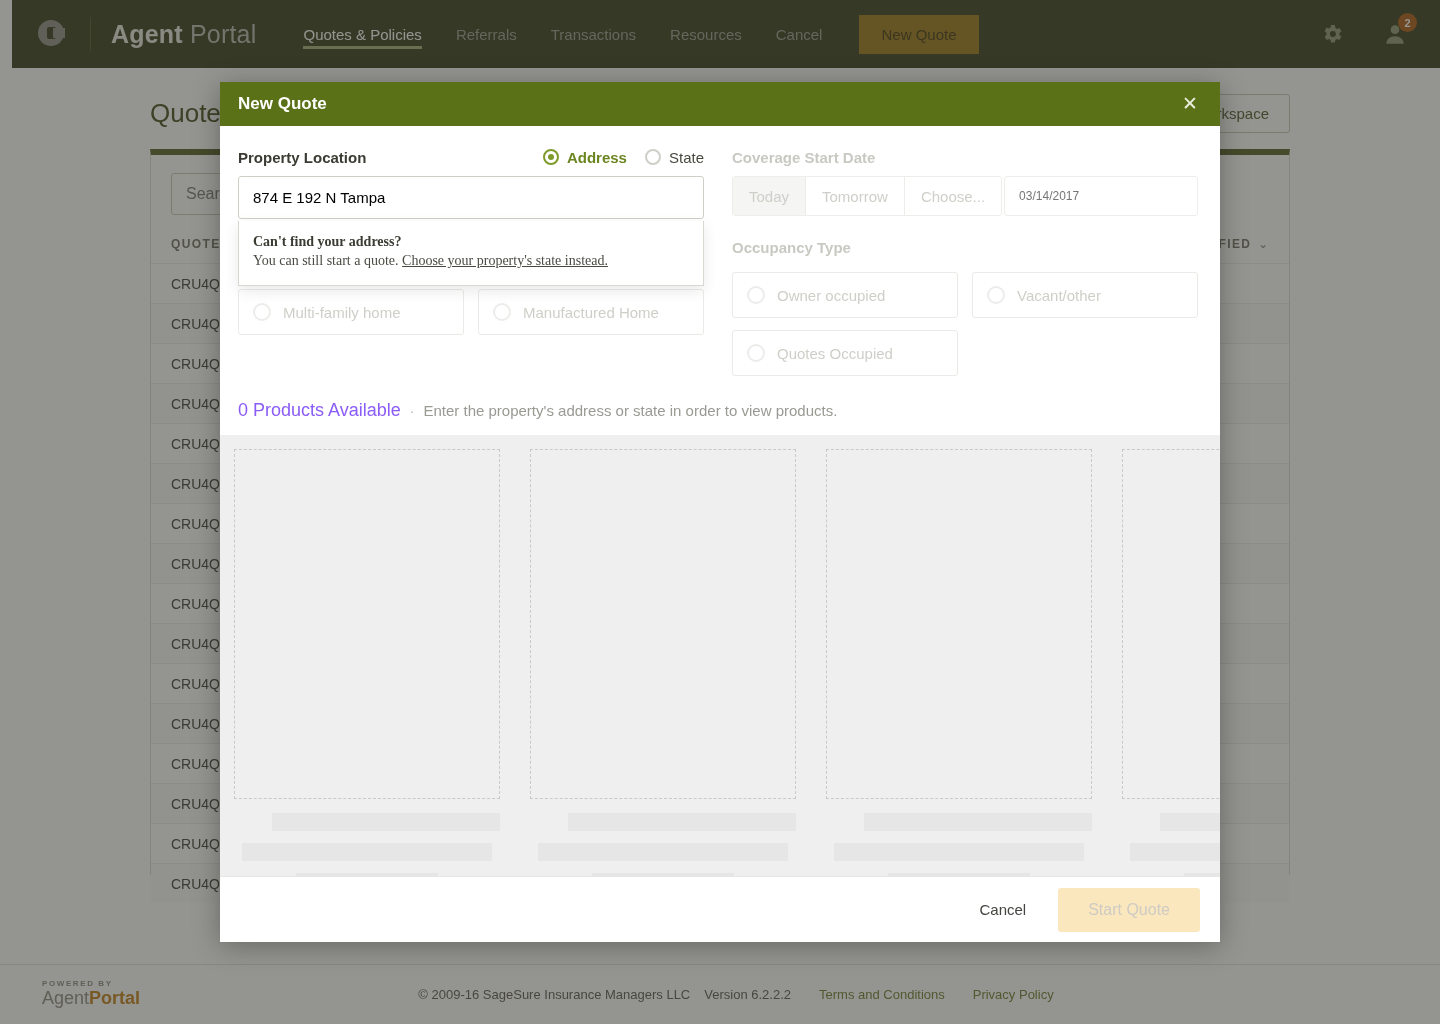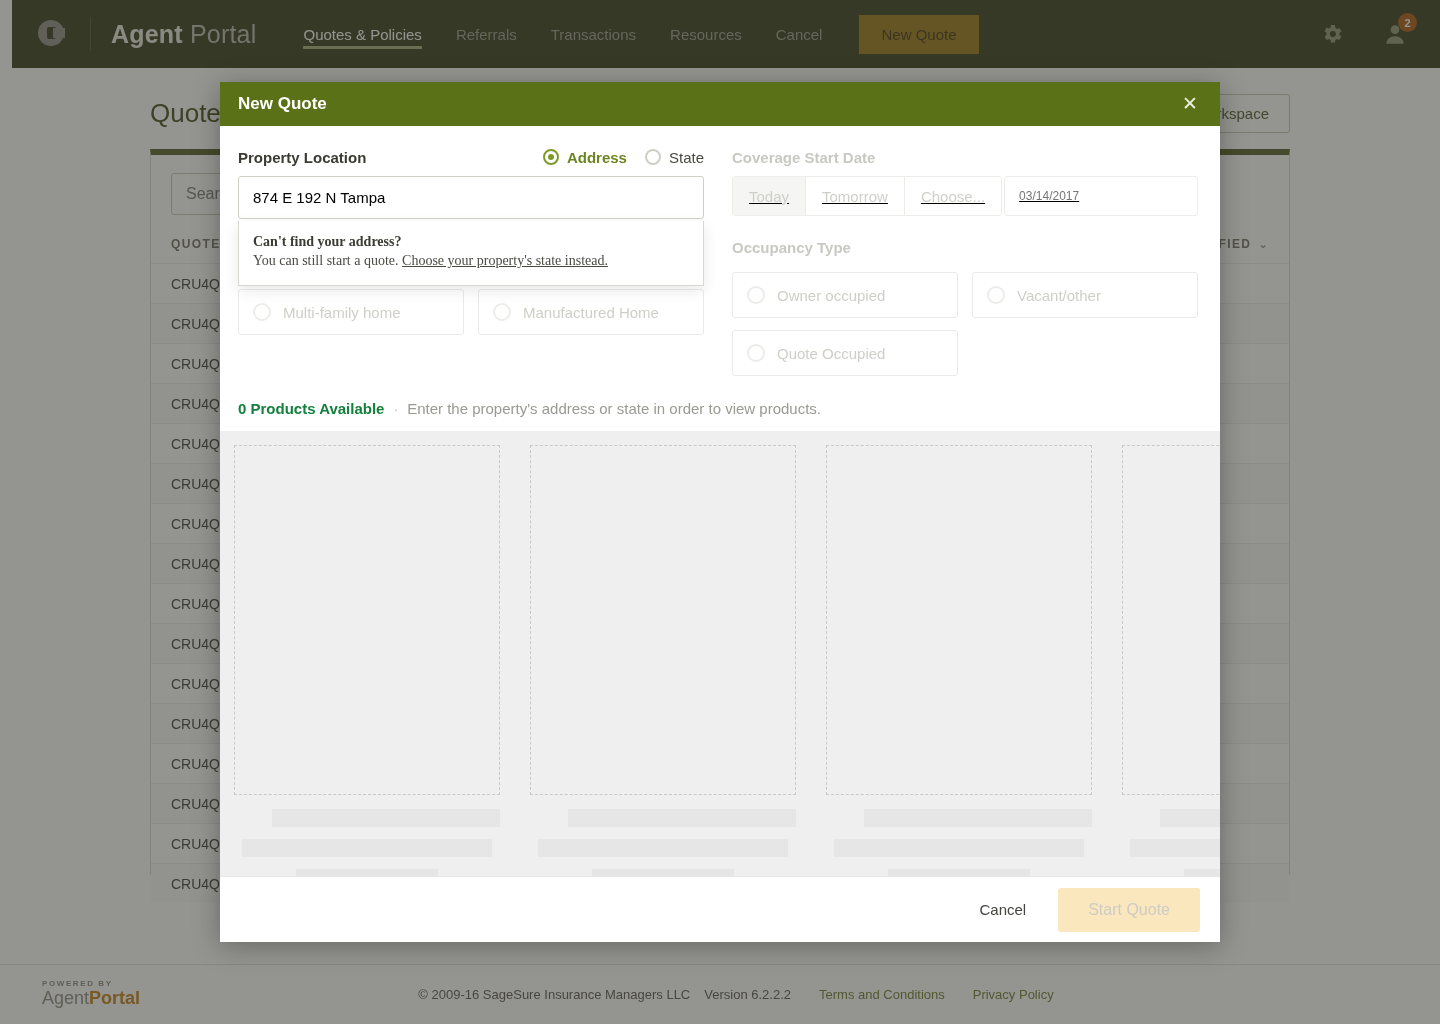--- a/index.html
+++ b/index.html
@@ -193,41 +193,41 @@
     display: flex; align-items: center; gap: 12px; padding: 13px 14px;
     background: #fff;
   }
   .opt-rdo {
     width: 18px; height: 18px; border-radius: 50%;
     border: 2px solid #ececea; background: #fff; flex: none;
   }
   .opt-txt { font-size: 15px; color: #cfcfc9; }
 
   
-  .date-row { display: flex; gap: 2px; margin-top: 6px; text-decoration: underline; }
+  .date-row { display: flex; gap: 2px; margin-top: 6px; }
   .seg {
     display: flex; border: 1px solid #ededea; border-radius: 3px; overflow: hidden;
     height: 40px;
   }
   .seg-btn {
     font-size: 15px; color: #cfcfc9; background: #fff; border: 0;
     border-right: 1px solid #ededea; padding: 0 16px; cursor: pointer;
     font-family: inherit;
   }
   .seg-btn:last-child { border-right: 0; }
   .seg-btn.on { background: #f5f5f3; }
   .date-input {
     flex: 1; border: 1px solid #ededea; border-radius: 3px;
     padding: 0 14px; font-size: 12px; color: #d3d3cd; background: #fff;
     height: 40px; font-family: inherit;
   }
 
   
   .products-line { padding: 24px 18px 0 18px; display: flex; align-items: baseline; gap: 9px; }
-  .prod-count { font-size: 15px; font-weight: 700; color: #15803d; }
+  .prod-count { font-size: 18px; font-weight: 400; color: #8b5cf6; }
   .prod-dot { color: #b7b7b1; font-size: 14px; }
   .prod-hint { font-size: 15px; color: #9a9a93; }
 
   .skeleton-area {
     margin-top: 14px; background: #efefef; flex: 1;
     padding: 14px 0 0 14px; overflow: hidden; position: relative;
   }
   .sk-cards { display: flex; gap: 30px; }
   .sk-card { width: 266px; flex: none; }
   .sk-box { height: 350px; border: 1px dashed #c9c9c5; }
@@ -455,21 +455,21 @@
             <div class="opt-box">
               <span class="opt-rdo"></span>
               <span class="opt-txt">Owner occupied</span>
             </div>
             <div class="opt-box">
               <span class="opt-rdo"></span>
               <span class="opt-txt">Vacant/other</span>
             </div>
             <div class="opt-box">
               <span class="opt-rdo"></span>
-              <span class="opt-txt">Quote Occupied</span>
+              <span class="opt-txt">Quotes Occupied</span>
             </div>
           </div>
         </div>
       </div>
     </div>
 
     <div class="products-line">
       <span class="prod-count">0 Products Available</span>
       <span class="prod-dot">·</span>
       <span class="prod-hint">Enter the property's address or state in order to view products.</span>

